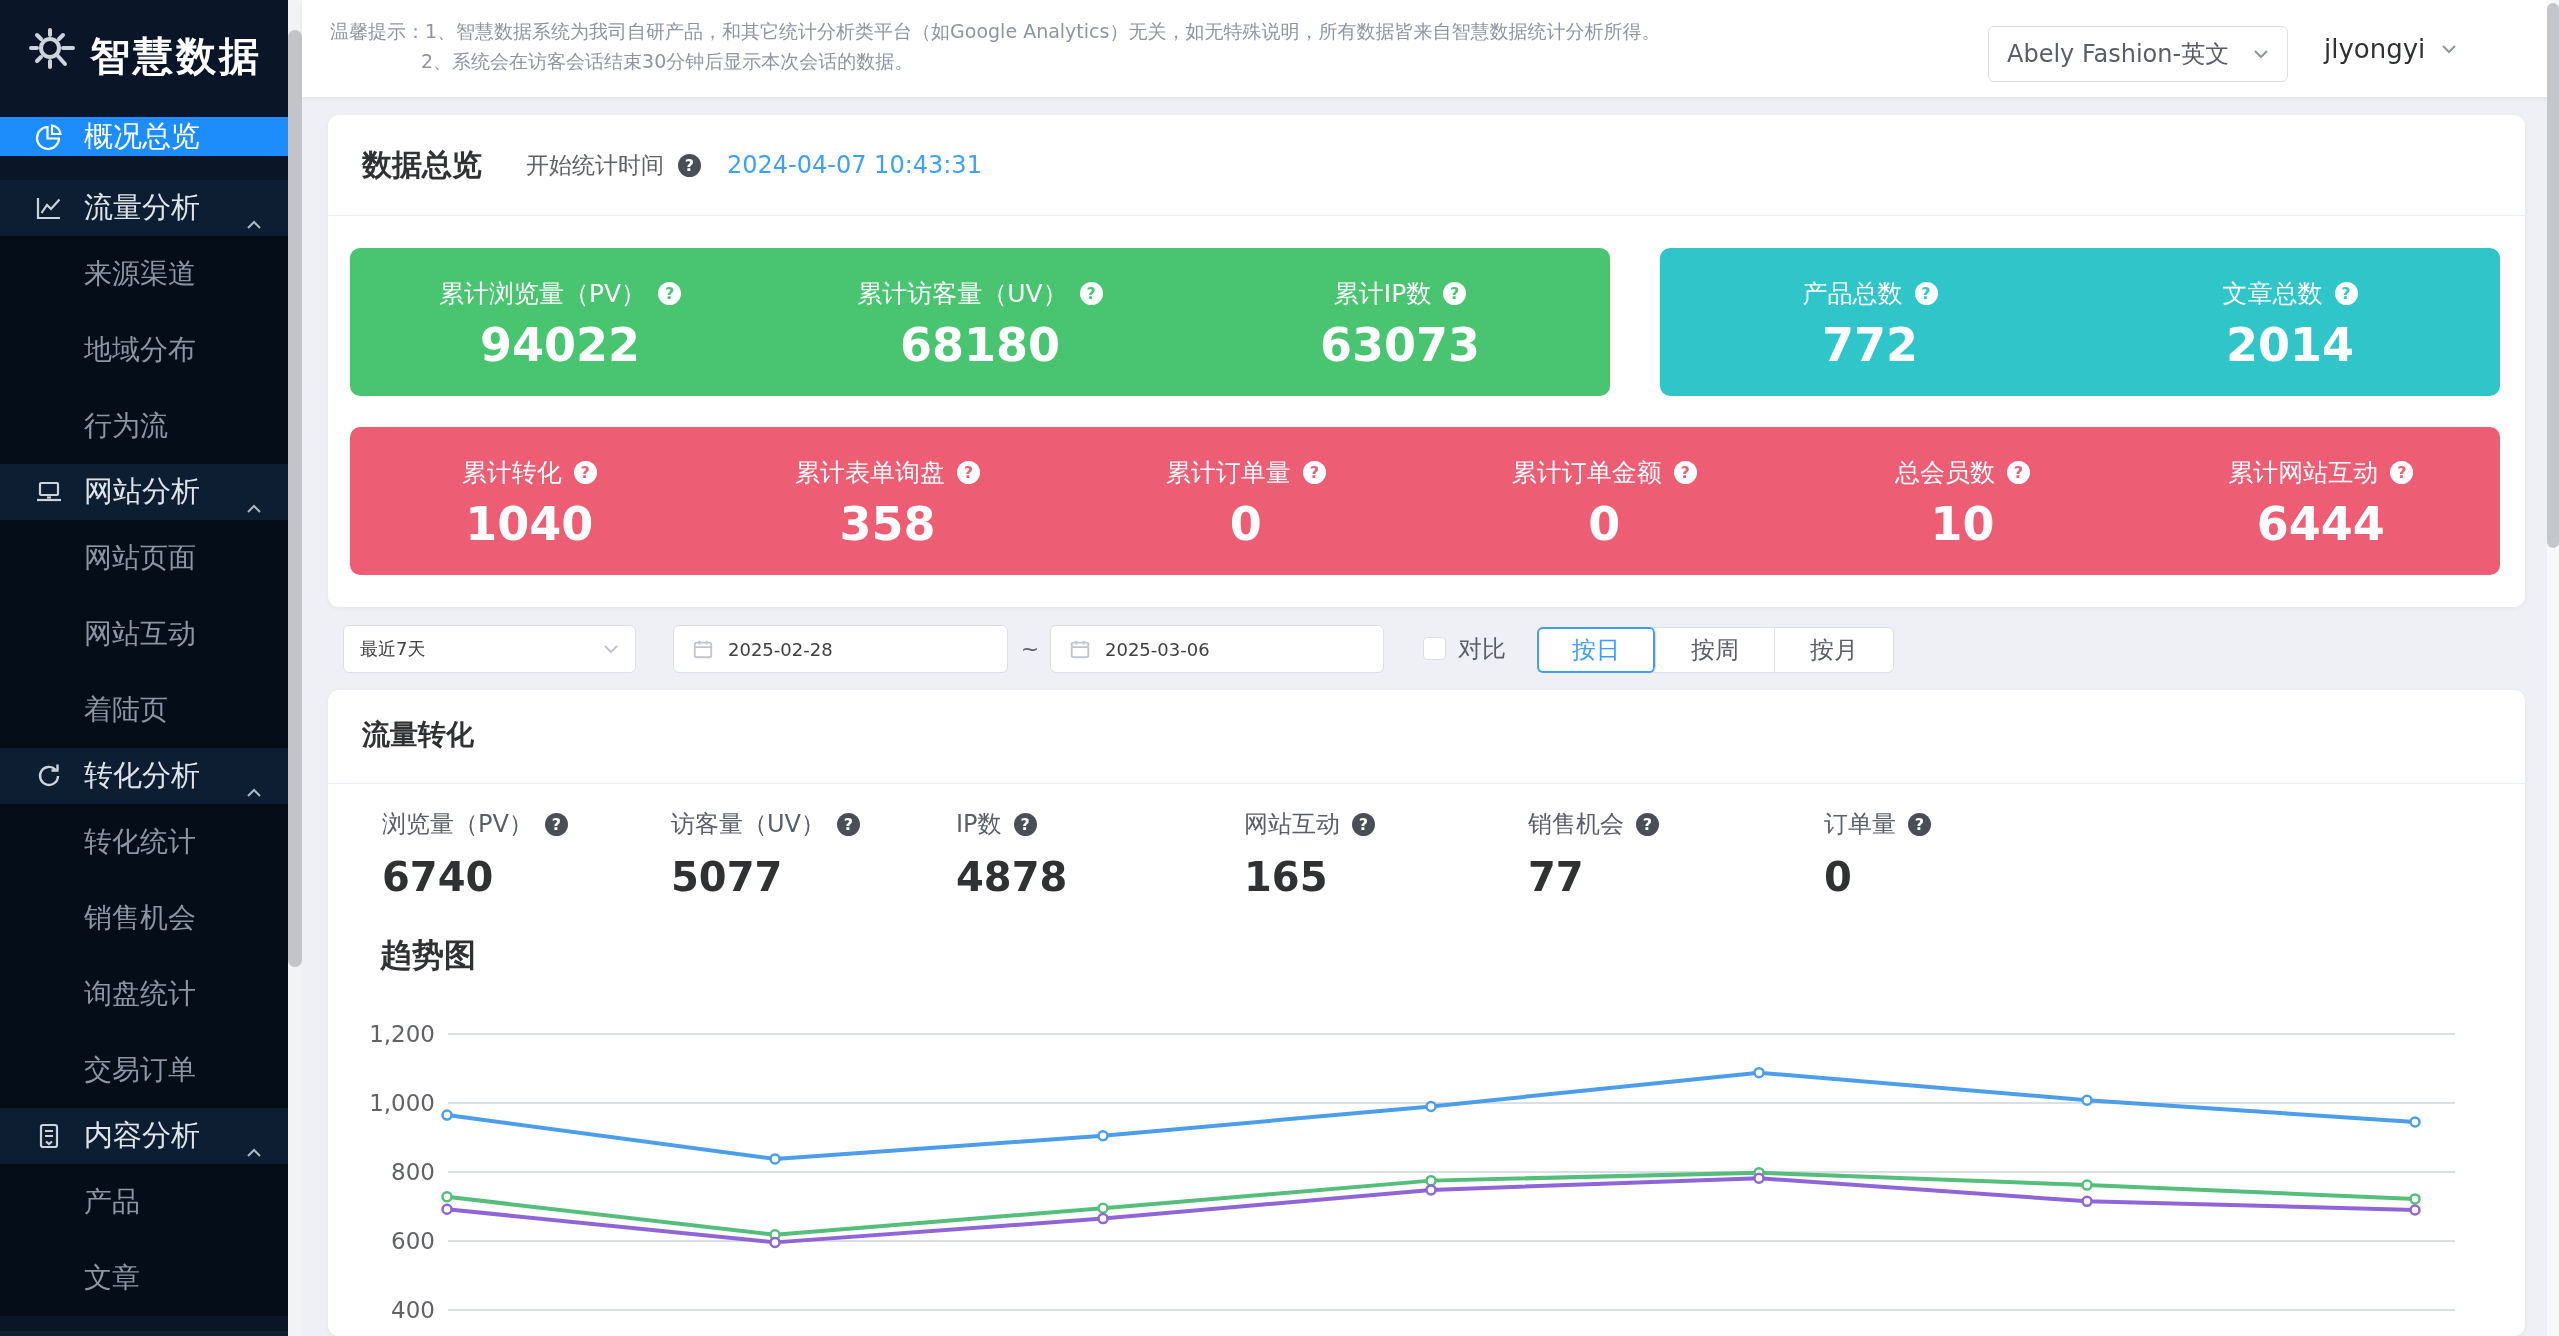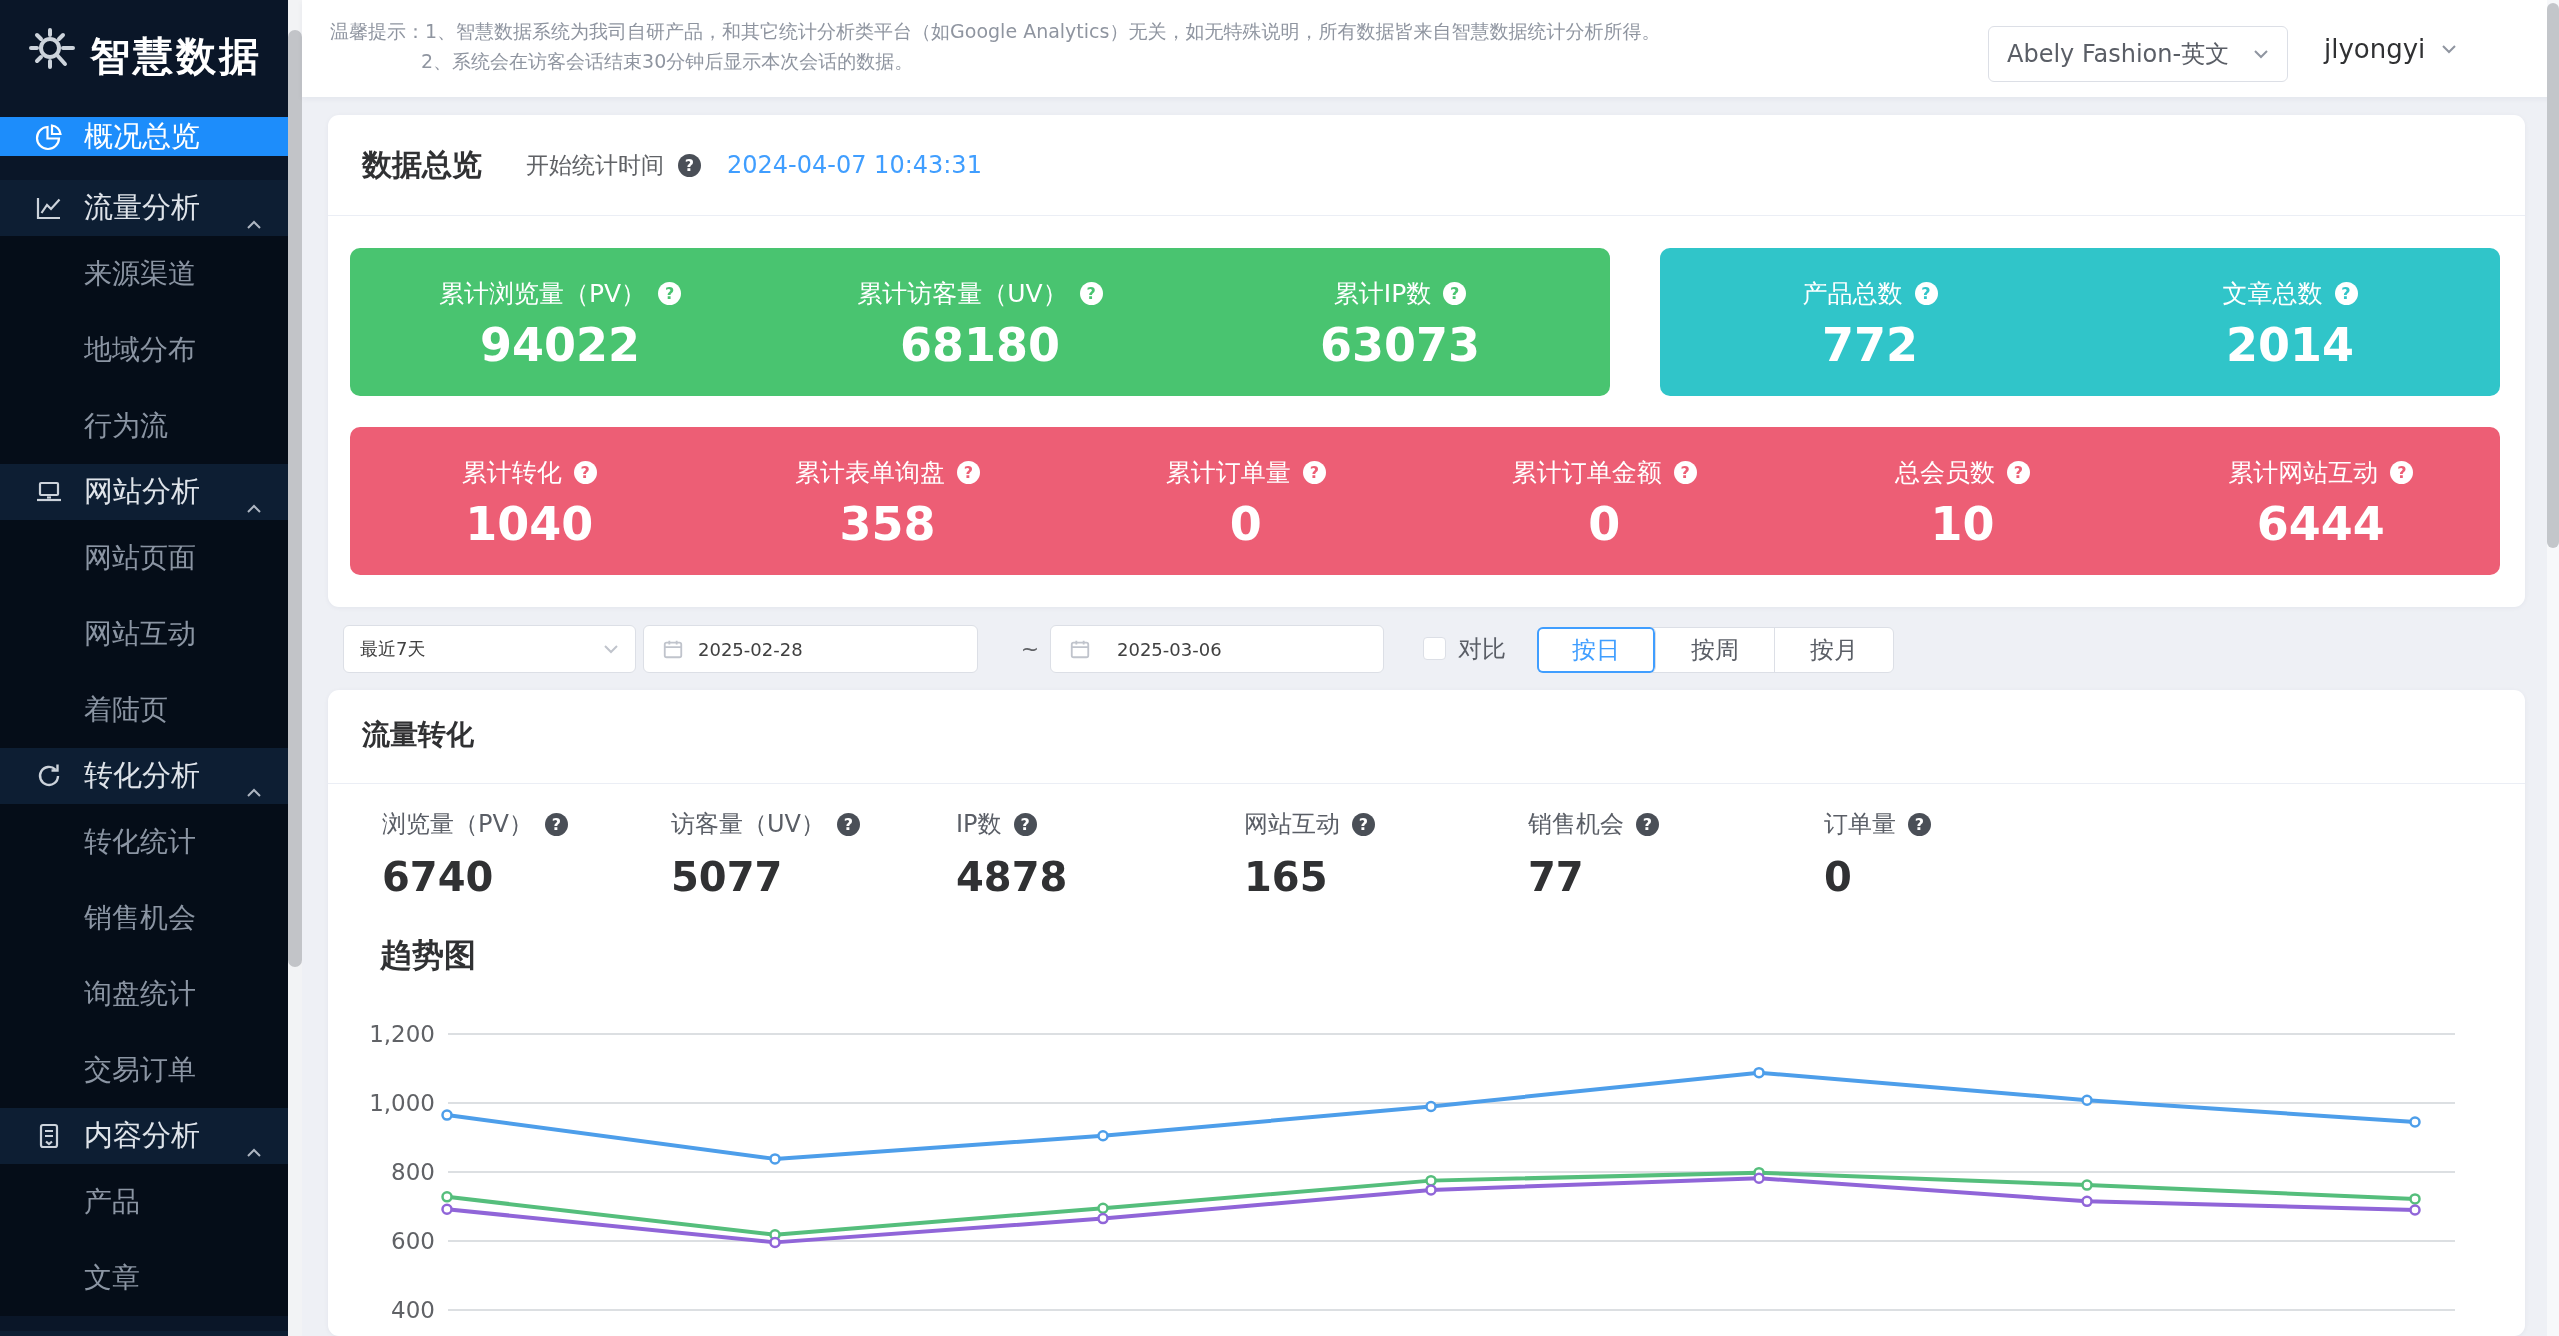--- a/index.html
+++ b/index.html
@@ -53,22 +53,22 @@
   .stat .col{flex:1;display:flex;flex-direction:column;align-items:center;justify-content:center;gap:12px;}
   .stat .lbl{display:flex;align-items:center;gap:12px;font-size:25px;}
   .stat .val{font-size:46px;font-weight:bold;line-height:1;}
 
   
   .filters{position:absolute;left:0;top:625px;width:2559px;height:48px;}
   .f-box{position:absolute;top:0;height:48px;box-sizing:border-box;border:1px solid #dcdfe6;border-radius:6px;
          background:#fff;display:flex;align-items:center;font-size:18px;color:#404040;cursor:pointer;}
   .f-select{left:343px;width:293px;justify-content:space-between;padding:0 16px;}
   .f-select .chev{color:#c0c4cc;}
-  .f-date1{left:643px;width:335px;gap:14px;padding:0 18px;}
-  .f-date2{left:1050px;width:334px;gap:26px;padding:0 18px;}
+  .f-date1{left:673px;width:335px;gap:14px;padding:0 18px;}
+  .f-date2{left:1050px;width:334px;gap:14px;padding:0 18px;}
   .f-date1 .cal,.f-date2 .cal{color:#c0c4cc;display:flex;}
   .f-tilde{position:absolute;left:1012px;width:36px;text-align:center;line-height:48px;color:#606266;font-size:22px;}
   .f-check{position:absolute;left:1423px;top:12px;width:23px;height:23px;box-sizing:border-box;
            border:1px solid #dcdfe6;border-radius:4px;background:#fff;cursor:pointer;}
   .f-check-label{position:absolute;left:1458px;line-height:48px;font-size:24px;color:#5a5e66;}
   .seg{position:absolute;left:1537px;top:2px;height:44px;display:flex;background:#fff;
        border:1px solid #dcdfe6;border-radius:6px;}
   .seg-btn{width:118px;line-height:44px;text-align:center;font-size:24px;color:#5a5e66;cursor:pointer;
        border-right:1px solid #dcdfe6;}
   .seg-btn:last-child{border-right:none;}

